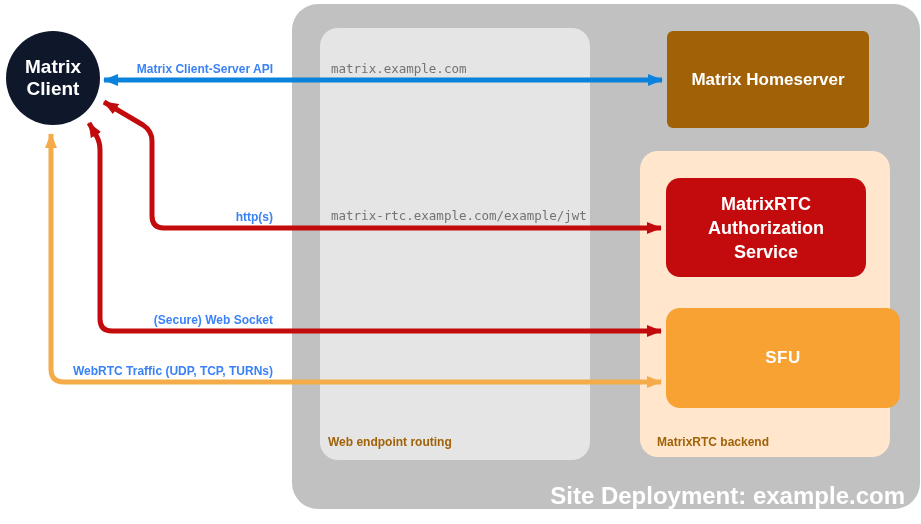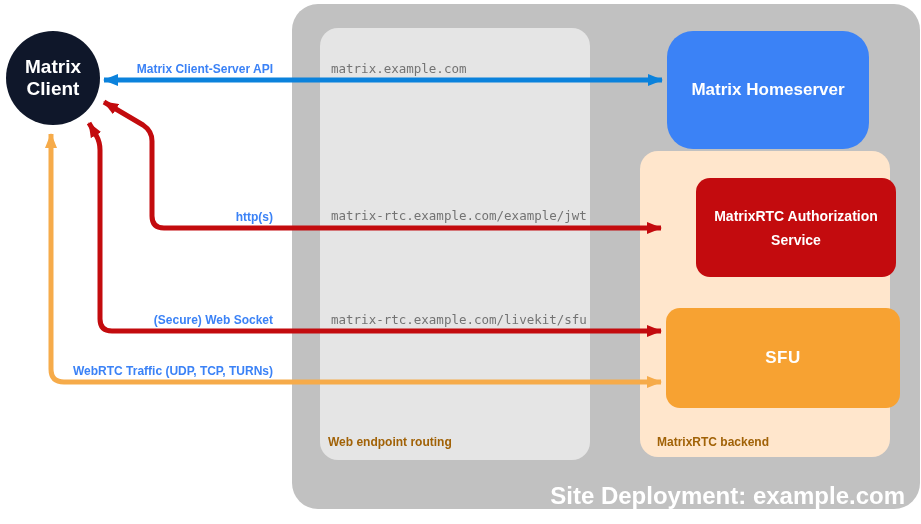--- a/index.html
+++ b/index.html
@@ -24,26 +24,26 @@
   
   .node{
     position:absolute;display:flex;align-items:center;justify-content:center;
     color:#ffffff;font-weight:bold;text-align:center;z-index:3;
   }
   .client-circle{
     left:6px;top:31px;width:94px;height:94px;border-radius:50%;
     background:#0f172a;font-size:19px;line-height:22px;padding:0 8px;box-sizing:border-box;
   }
   .homeserver-box{
-    left:667px;top:31px;width:202px;height:118px;border-radius:26px;
-    background:#3b82f6;font-size:17px;
+    left:667px;top:31px;width:202px;height:97px;border-radius:6px;
+    background:#a16207;font-size:17px;
   }
   .auth-box{
     left:666px;top:178px;width:200px;height:99px;border-radius:14px;
-    background:#c30b0e;font-size:14px;line-height:24px;padding:0 18px;box-sizing:border-box;margin-left:30px;
+    background:#c30b0e;font-size:18px;line-height:24px;padding:0 18px;box-sizing:border-box;
   }
   .sfu-box{
     left:666px;top:308px;width:234px;height:100px;border-radius:14px;
     background:#f7a232;font-size:17px;letter-spacing:.5px;
   }
   
   .arrows{position:absolute;left:0;top:0;width:921px;height:524px;z-index:4;pointer-events:none;}
   
   .lbl{position:absolute;z-index:5;white-space:nowrap;}
   .arrow-lbl{font-size:12px;font-weight:bold;color:#3b82f6;text-align:right;right:648px;}
@@ -102,20 +102,19 @@
     <path d="M 51 134 L 51 369 Q 51 382 64 382 L 661 382" fill="none" stroke="#f6ab4a" stroke-width="5" stroke-linejoin="round" marker-start="url(#hor)" marker-end="url(#ho)"></path>
   </svg>
 
   <div class="lbl arrow-lbl" style="top:62px">Matrix Client-Server API</div>
   <div class="lbl arrow-lbl" style="top:210px">http(s)</div>
   <div class="lbl arrow-lbl" style="top:313px">(Secure) Web Socket</div>
   <div class="lbl arrow-lbl" style="top:364px">WebRTC Traffic (UDP, TCP, TURNs)</div>
 
   <div class="lbl mono-lbl" style="top:61px">matrix.example.com</div>
   <div class="lbl mono-lbl" style="top:208px">matrix-rtc.example.com/example/jwt</div>
-  <div class="lbl mono-lbl" style="top:312px">matrix-rtc.example.com/livekit/sfu</div>
 
   <div class="lbl panel-footer" style="left:328px;top:435px">Web endpoint routing</div>
   <div class="lbl panel-footer" style="left:657px;top:435px">MatrixRTC backend</div>
 
   <div class="lbl deploy-title">Site Deployment: example.com</div>
 
 </div>
 
 </body></html>

